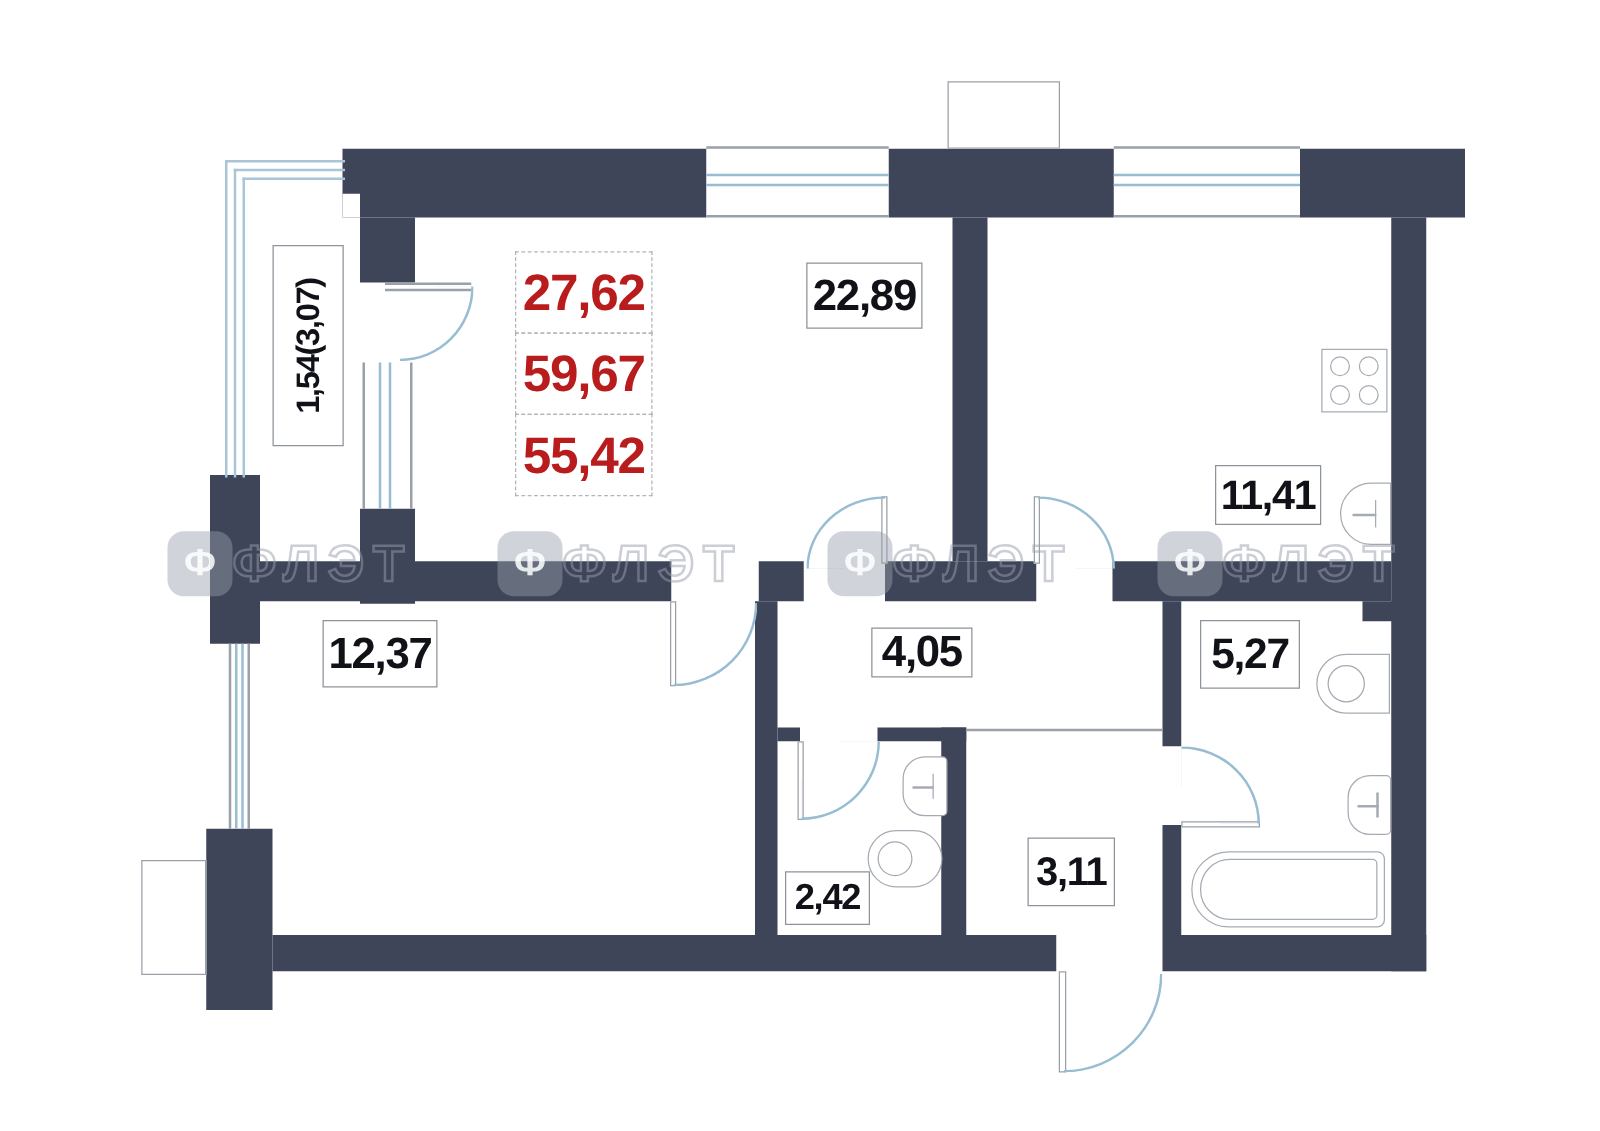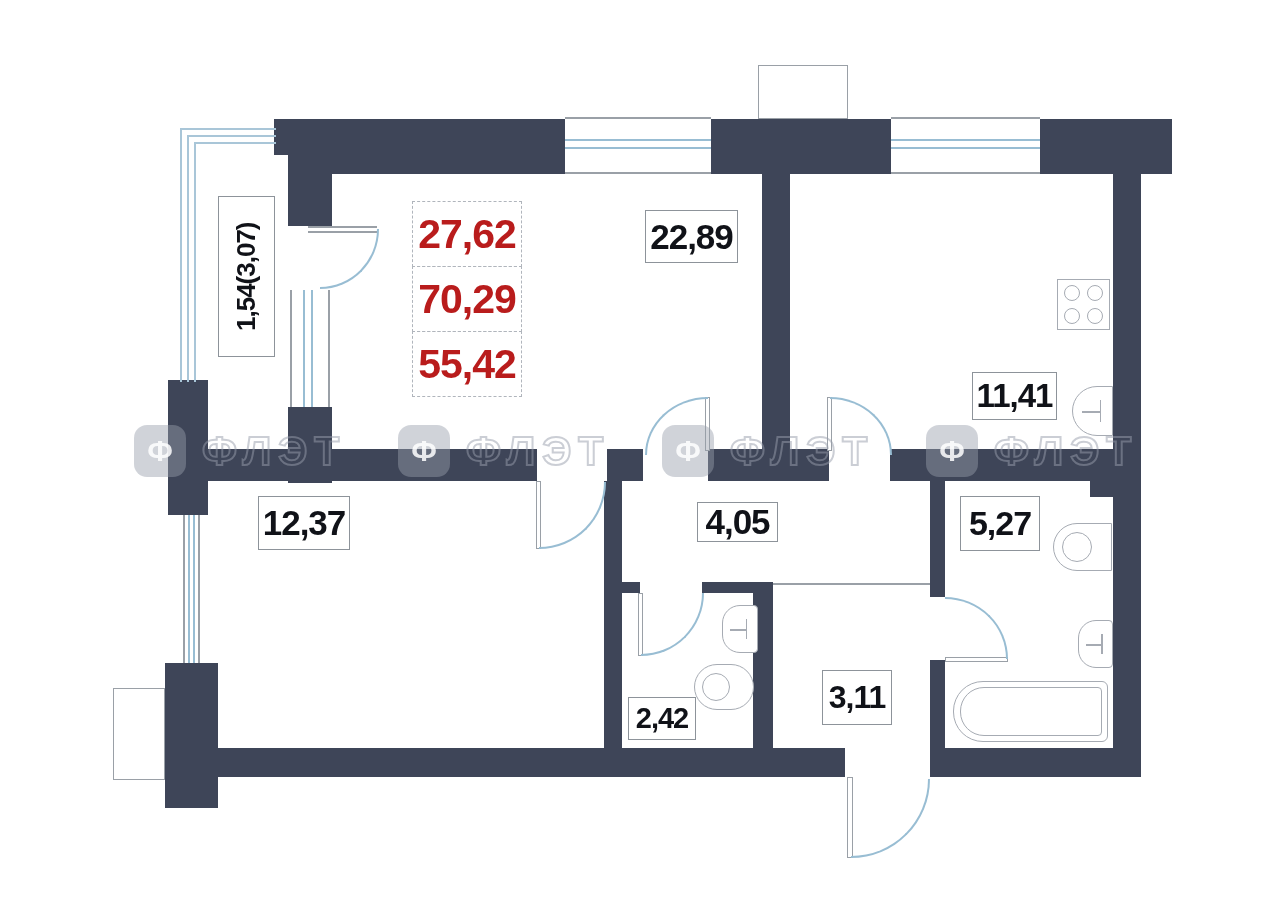--- a/index.html
+++ b/index.html
@@ -20,21 +20,21 @@
   .sink::after{content:"";position:absolute;right:28%;top:28%;bottom:28%;width:1.5px;background:#a6abb3;}
   .circ{position:absolute;border:1.5px solid #a6abb3;border-radius:50%;box-sizing:border-box;}
   .rlabel{position:absolute;background:#fff;border:1px solid #8d939a;display:flex;align-items:center;
           justify-content:center;font-weight:600;color:#101218;letter-spacing:-1px;box-sizing:border-box;}
   .acell{box-sizing:border-box;border:1px dashed #b0b5bc;display:flex;align-items:center;justify-content:center;
          font-weight:600;font-size:41px;color:#b91c1c;letter-spacing:-1px;height:66px;margin-top:-1px;}
   .wm{position:absolute;display:flex;align-items:center;pointer-events:none;}
   .wmlogo{width:52px;height:52px;border-radius:13px;background:rgba(151,157,171,0.45);
           display:flex;align-items:center;justify-content:center;
           font-weight:700;font-size:30px;color:rgba(255,255,255,0.85);}
-  .wmtext{margin-left:16px;font-weight:700;font-size:41px;letter-spacing:7px;
+  .wmtext{margin-left:0;font-weight:700;font-size:41px;letter-spacing:7px;
           color:transparent;-webkit-text-stroke:2px rgba(151,157,171,0.5);}
   .vtext{writing-mode:vertical-rl;transform:rotate(180deg);letter-spacing:-1px;}
 </style>
 </head>
 <body>
 
 <div id="plan">
 
   <div class="wall" style="left:274px;top:119px;width:291px;height:55px;"></div>
   <div class="whitepatch" style="left:274px;top:155px;width:14px;height:19px;"></div>
@@ -122,21 +122,21 @@
   <div class="fx" style="left:953px;top:681px;width:155px;height:61px;border-radius:30px 6px 6px 30px;">
     <div class="fx" style="left:6px;top:5px;right:5px;bottom:5px;border-radius:24px 4px 4px 24px;border-width:1px;"></div>
   </div>
   <div class="fx sink" style="left:722px;top:605px;width:36px;height:48px;border-radius:18px 4px 4px 18px;"></div>
   <div class="fx" style="left:694px;top:664px;width:60px;height:46px;border-radius:23px;">
     <div class="circ" style="left:7px;top:8px;width:28px;height:28px;"></div>
   </div>
 
   <div style="position:absolute;left:412px;top:202px;width:110px;">
     <div class="acell">27,62</div>
-    <div class="acell">70,29</div>
+    <div class="acell">59,67</div>
     <div class="acell">55,42</div>
   </div>
 
   <div class="rlabel" style="left:645px;top:210px;width:93px;height:53px;font-size:35px;">22,89</div>
   <div class="rlabel" style="left:972px;top:372px;width:85px;height:48px;font-size:33px;">11,41</div>
   <div class="rlabel" style="left:258px;top:496px;width:92px;height:54px;font-size:35px;">12,37</div>
   <div class="rlabel" style="left:697px;top:502px;width:81px;height:40px;font-size:35px;">4,05</div>
   <div class="rlabel" style="left:960px;top:496px;width:80px;height:55px;font-size:34px;">5,27</div>
   <div class="rlabel" style="left:628px;top:697px;width:68px;height:43px;font-size:29px;">2,42</div>
   <div class="rlabel" style="left:822px;top:670px;width:70px;height:55px;font-size:32px;">3,11</div>

